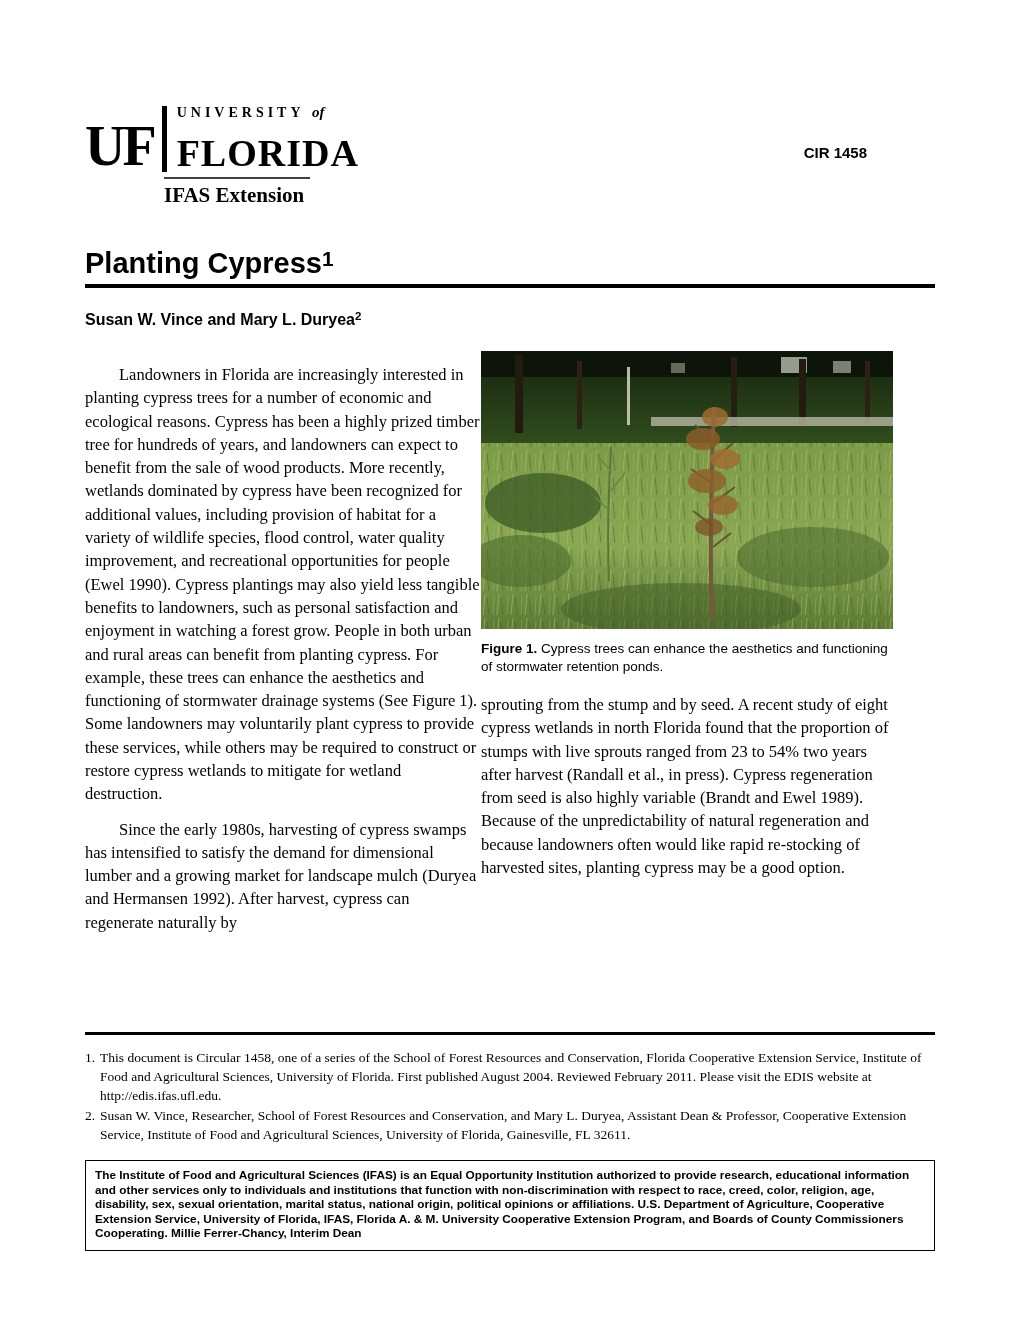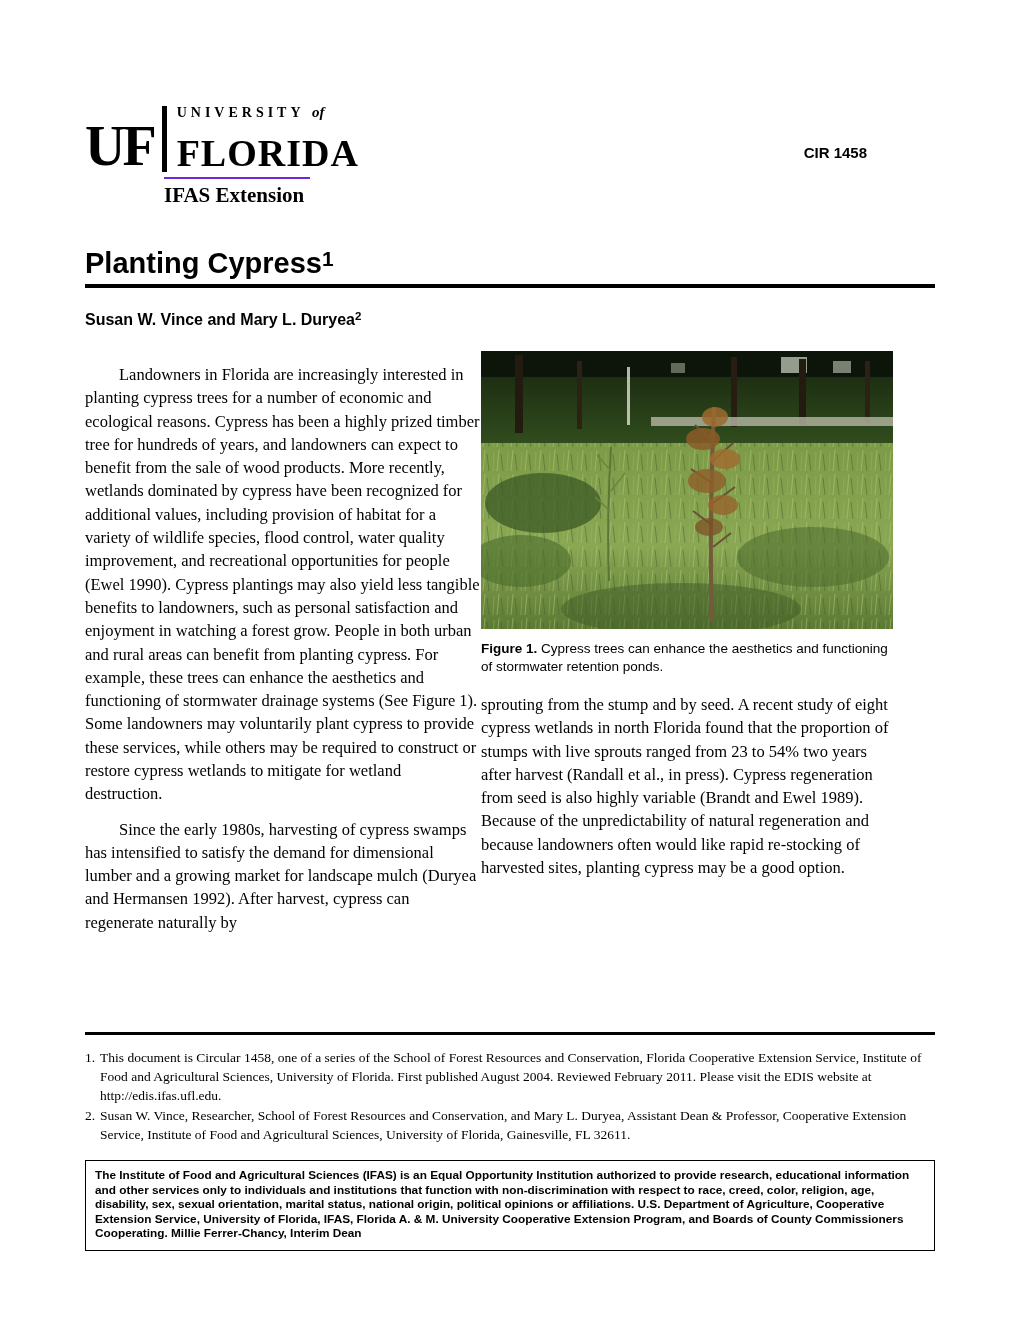--- a/index.html
+++ b/index.html
@@ -32,21 +32,21 @@
     font-size:14px; letter-spacing:4px; line-height:1.1;
   }
   .logo-of { font-style:italic; letter-spacing:0; font-size:15px; }
   .logo-florida {
     font-family:"Liberation Serif", serif; font-weight:bold;
     font-size:38px; letter-spacing:1px; line-height:1.0; margin-top:1px;
   }
   .logo-ifas {
     font-family:"Liberation Serif", serif; font-weight:bold;
     font-size:21px; margin-left:79px; margin-top:5px;
-    border-top:2px solid #6d28d9; padding-top:4px; width:fit-content; padding-right:6px;
+    border-top:2px solid #404040; padding-top:4px; width:fit-content; padding-right:6px;
   }
 
   
   .page-title {
     margin-top:40px; font-family:"Liberation Sans", sans-serif;
     font-weight:bold; font-size:29px; line-height:1.05;
   }
   .page-title sup { font-size:0.72em; vertical-align:7px; }
   .title-rule { margin-top:6px; height:4px; background:#000; }
   .byline {

